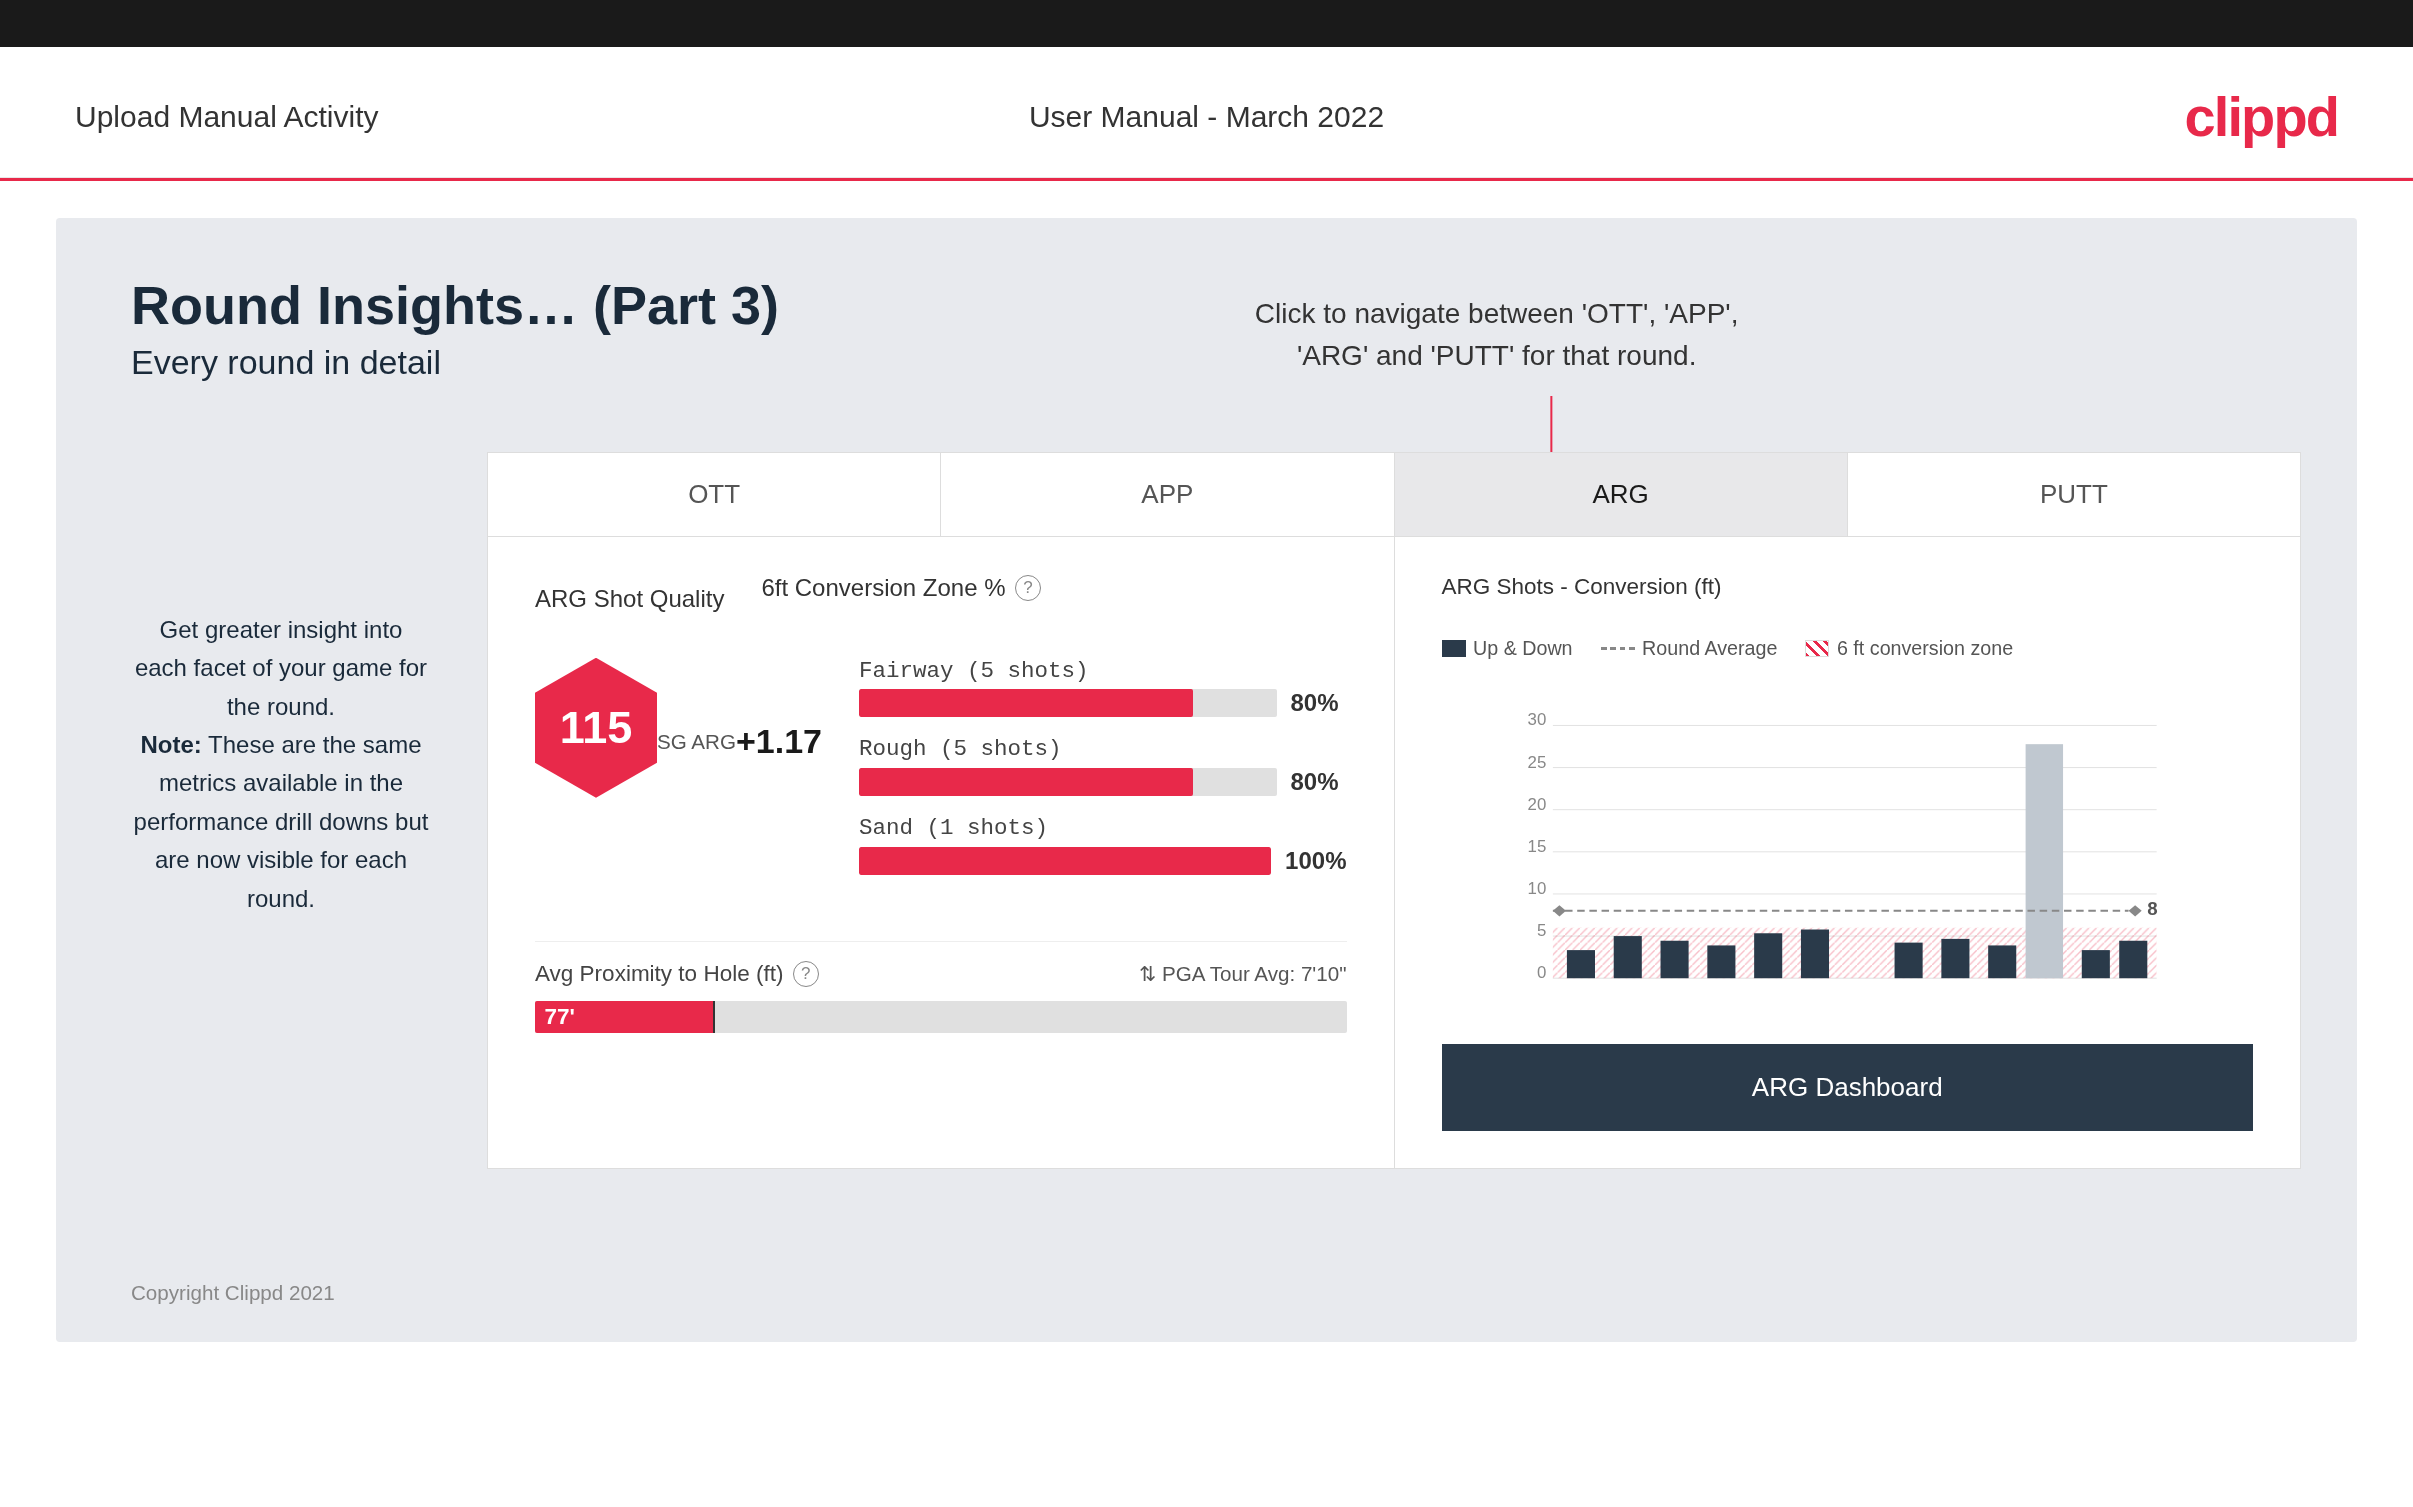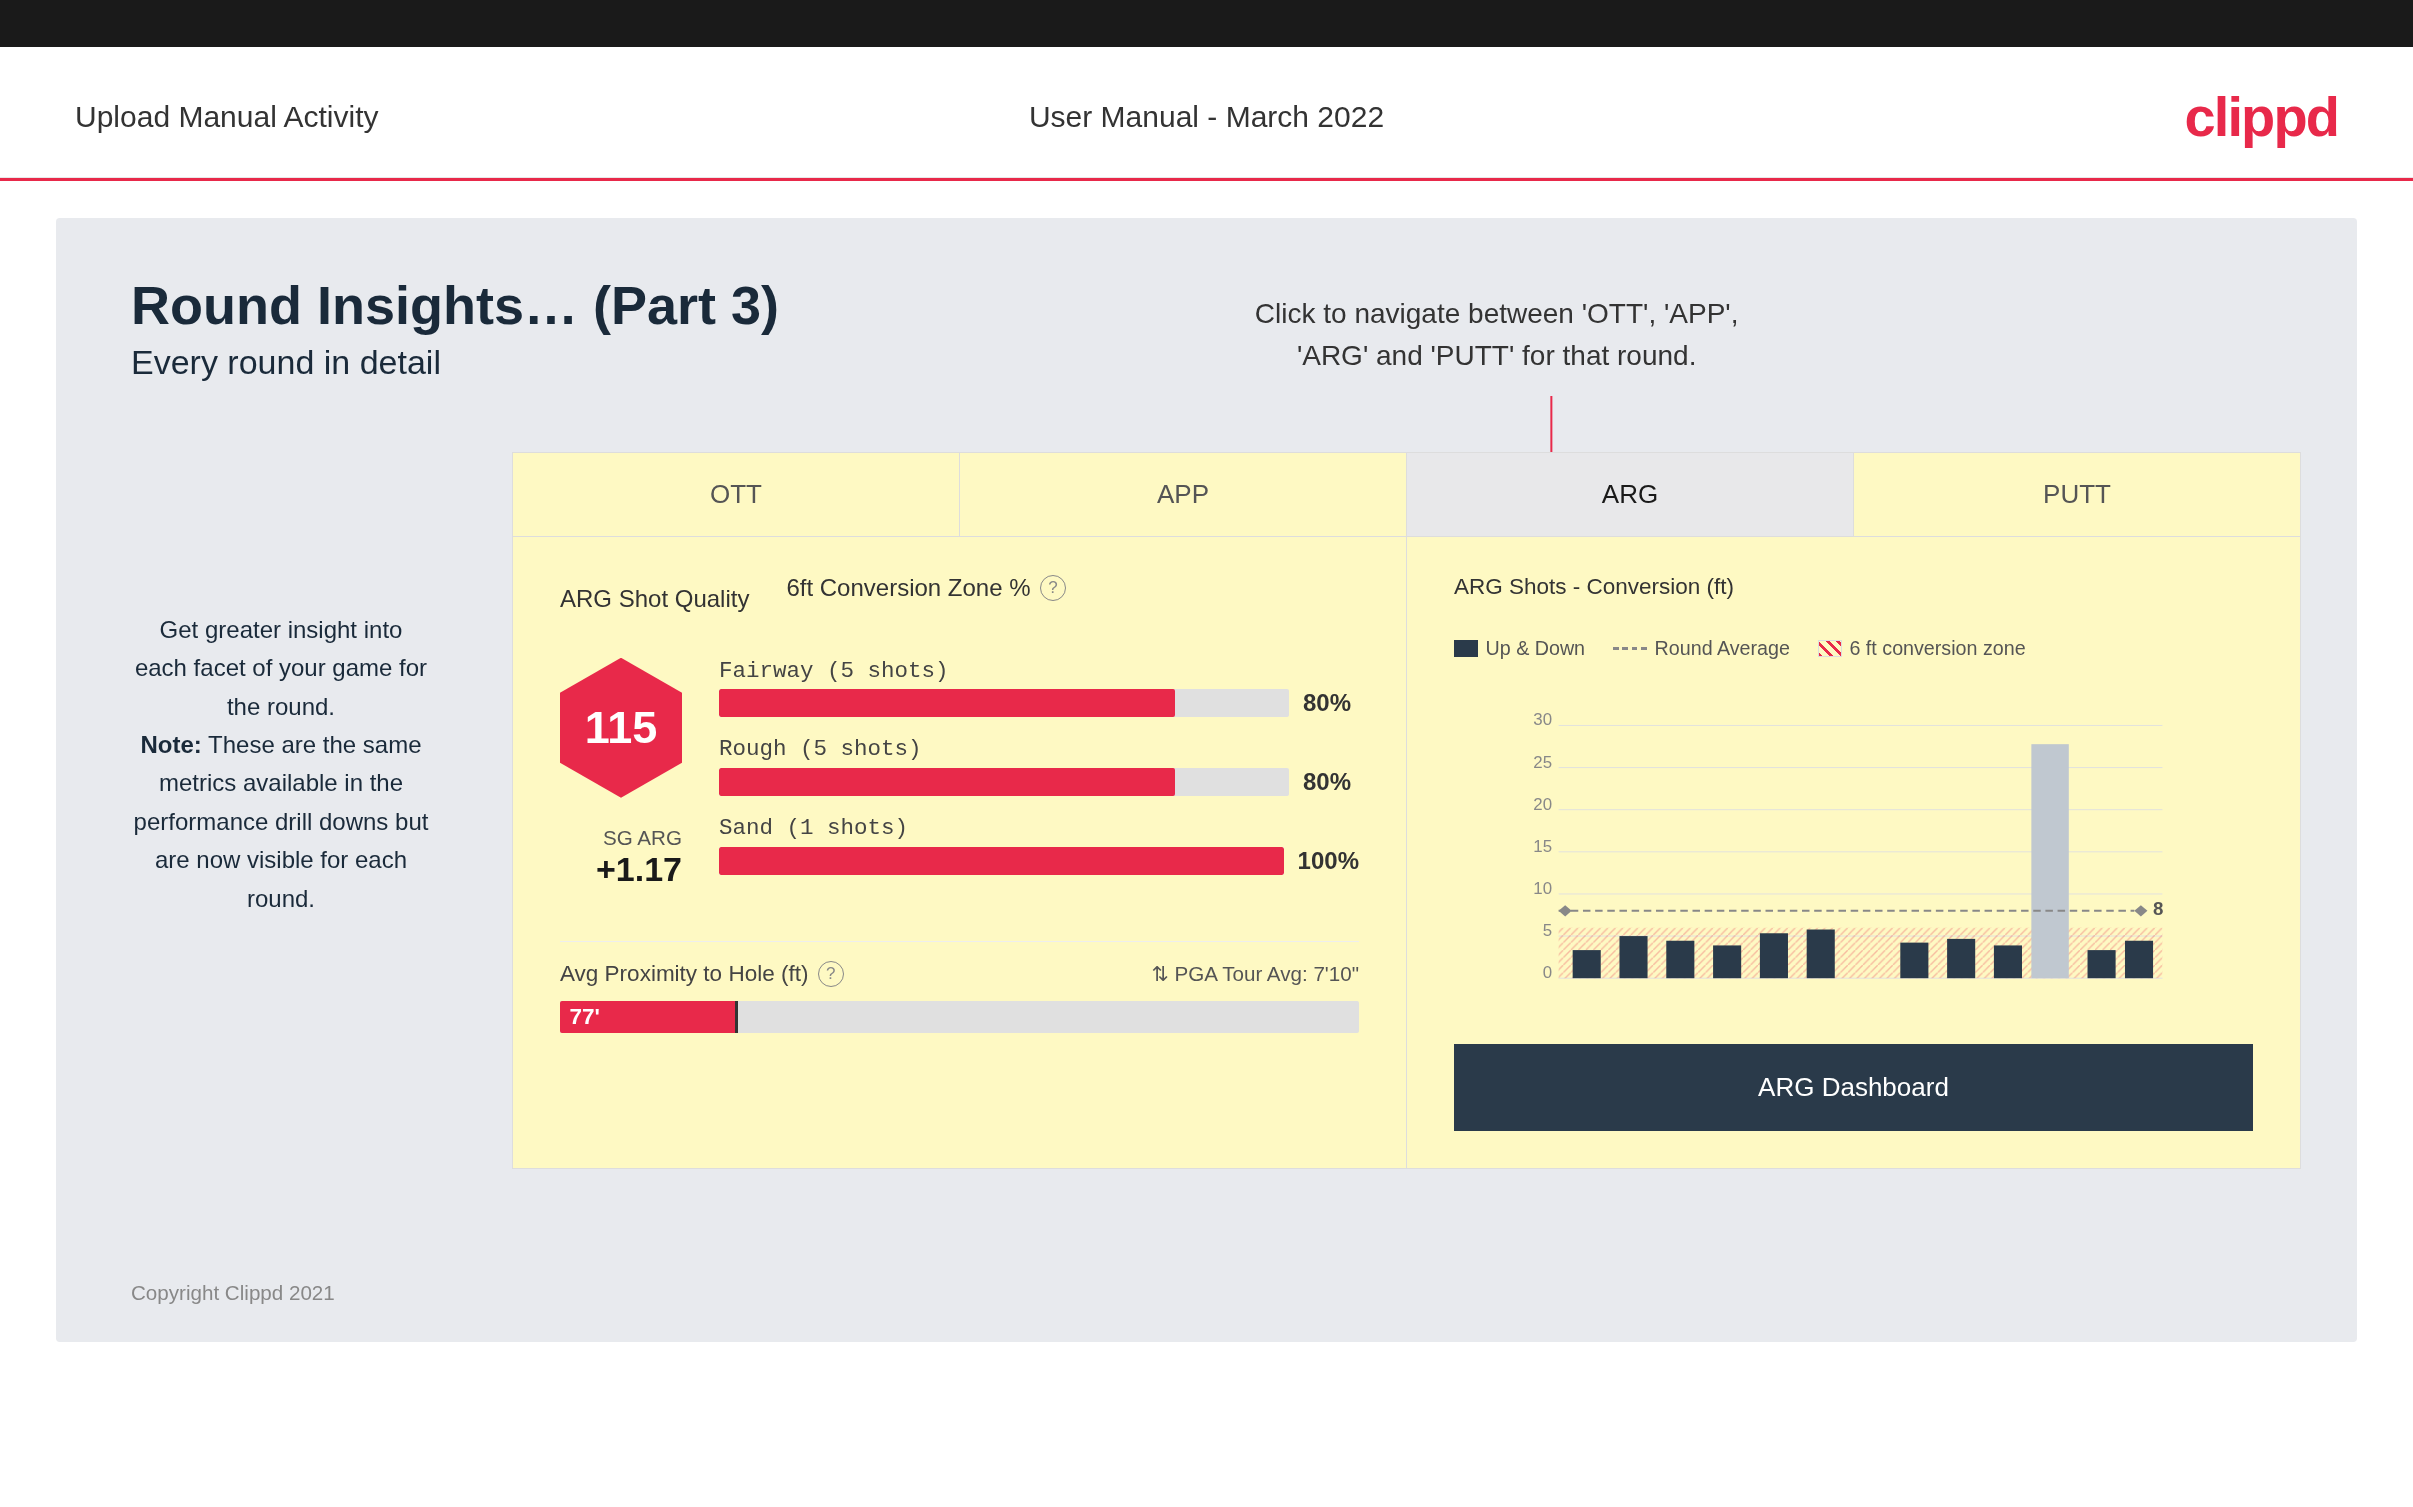--- a/index.html
+++ b/index.html
@@ -121,23 +121,22 @@
     .left-description strong {
       font-weight: 700;
     }
 
     
     .main-panel {
       position: absolute;
       left: 431px;
       top: 234px;
       right: 56px;
-      background: #fef9c3;
+      background: #ffffff;
       border: 0.9px solid #ddd;
-      margin-left: 25px;
     }
 
     
     .tabs {
       display: flex;
       border-bottom: 0.9px solid #ddd;
     }
     .tab {
       flex: 1;
       padding: 26px 19px;
@@ -194,22 +193,22 @@
     .top-section {
       display: flex;
       align-items: flex-start;
       gap: 37px;
       margin-bottom: 47px;
     }
 
     
     .hexagon-container {
       display: flex;
-      flex-direction: column;
-      align-items: flex-end;
+      flex-direction: row;
+      align-items: center;
     }
     .hexagon {
       width: 122px;
       height: 140px;
       background: #e8294a;
       clip-path: polygon(50% 0%, 100% 25%, 100% 75%, 50% 100%, 0% 75%, 0% 25%);
       display: flex;
       align-items: center;
       justify-content: center;
       margin-bottom: 28px;

